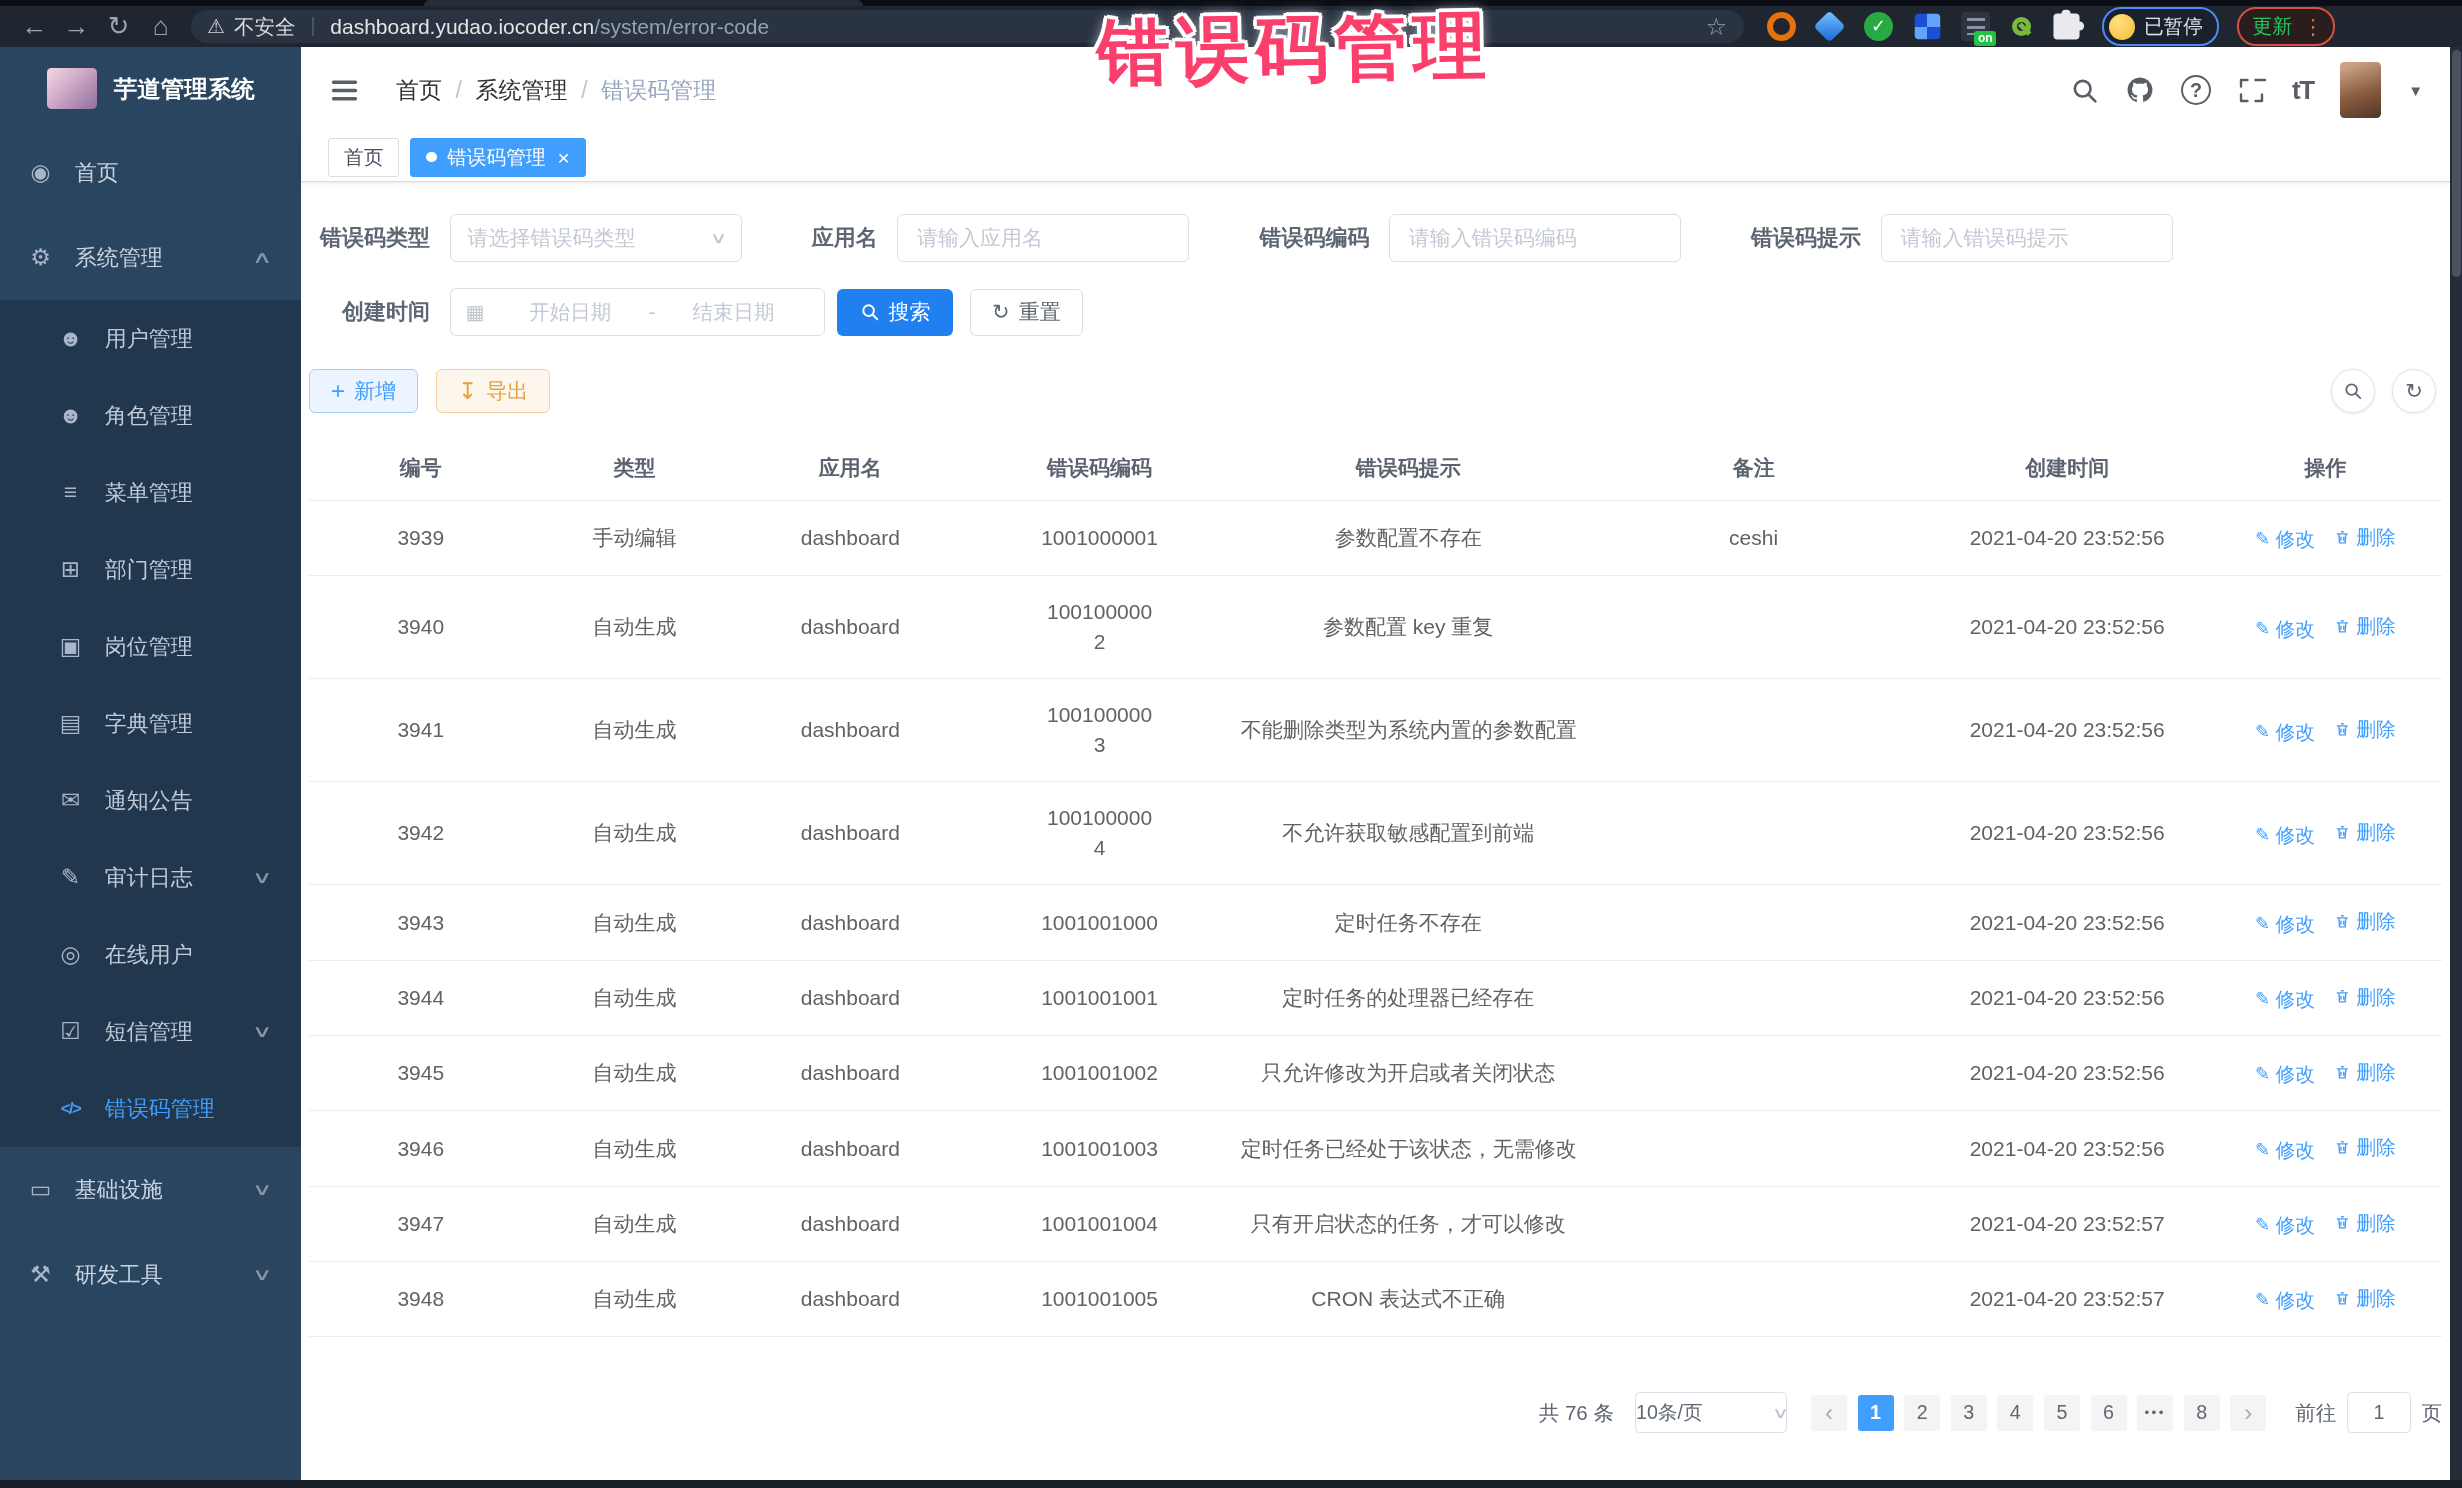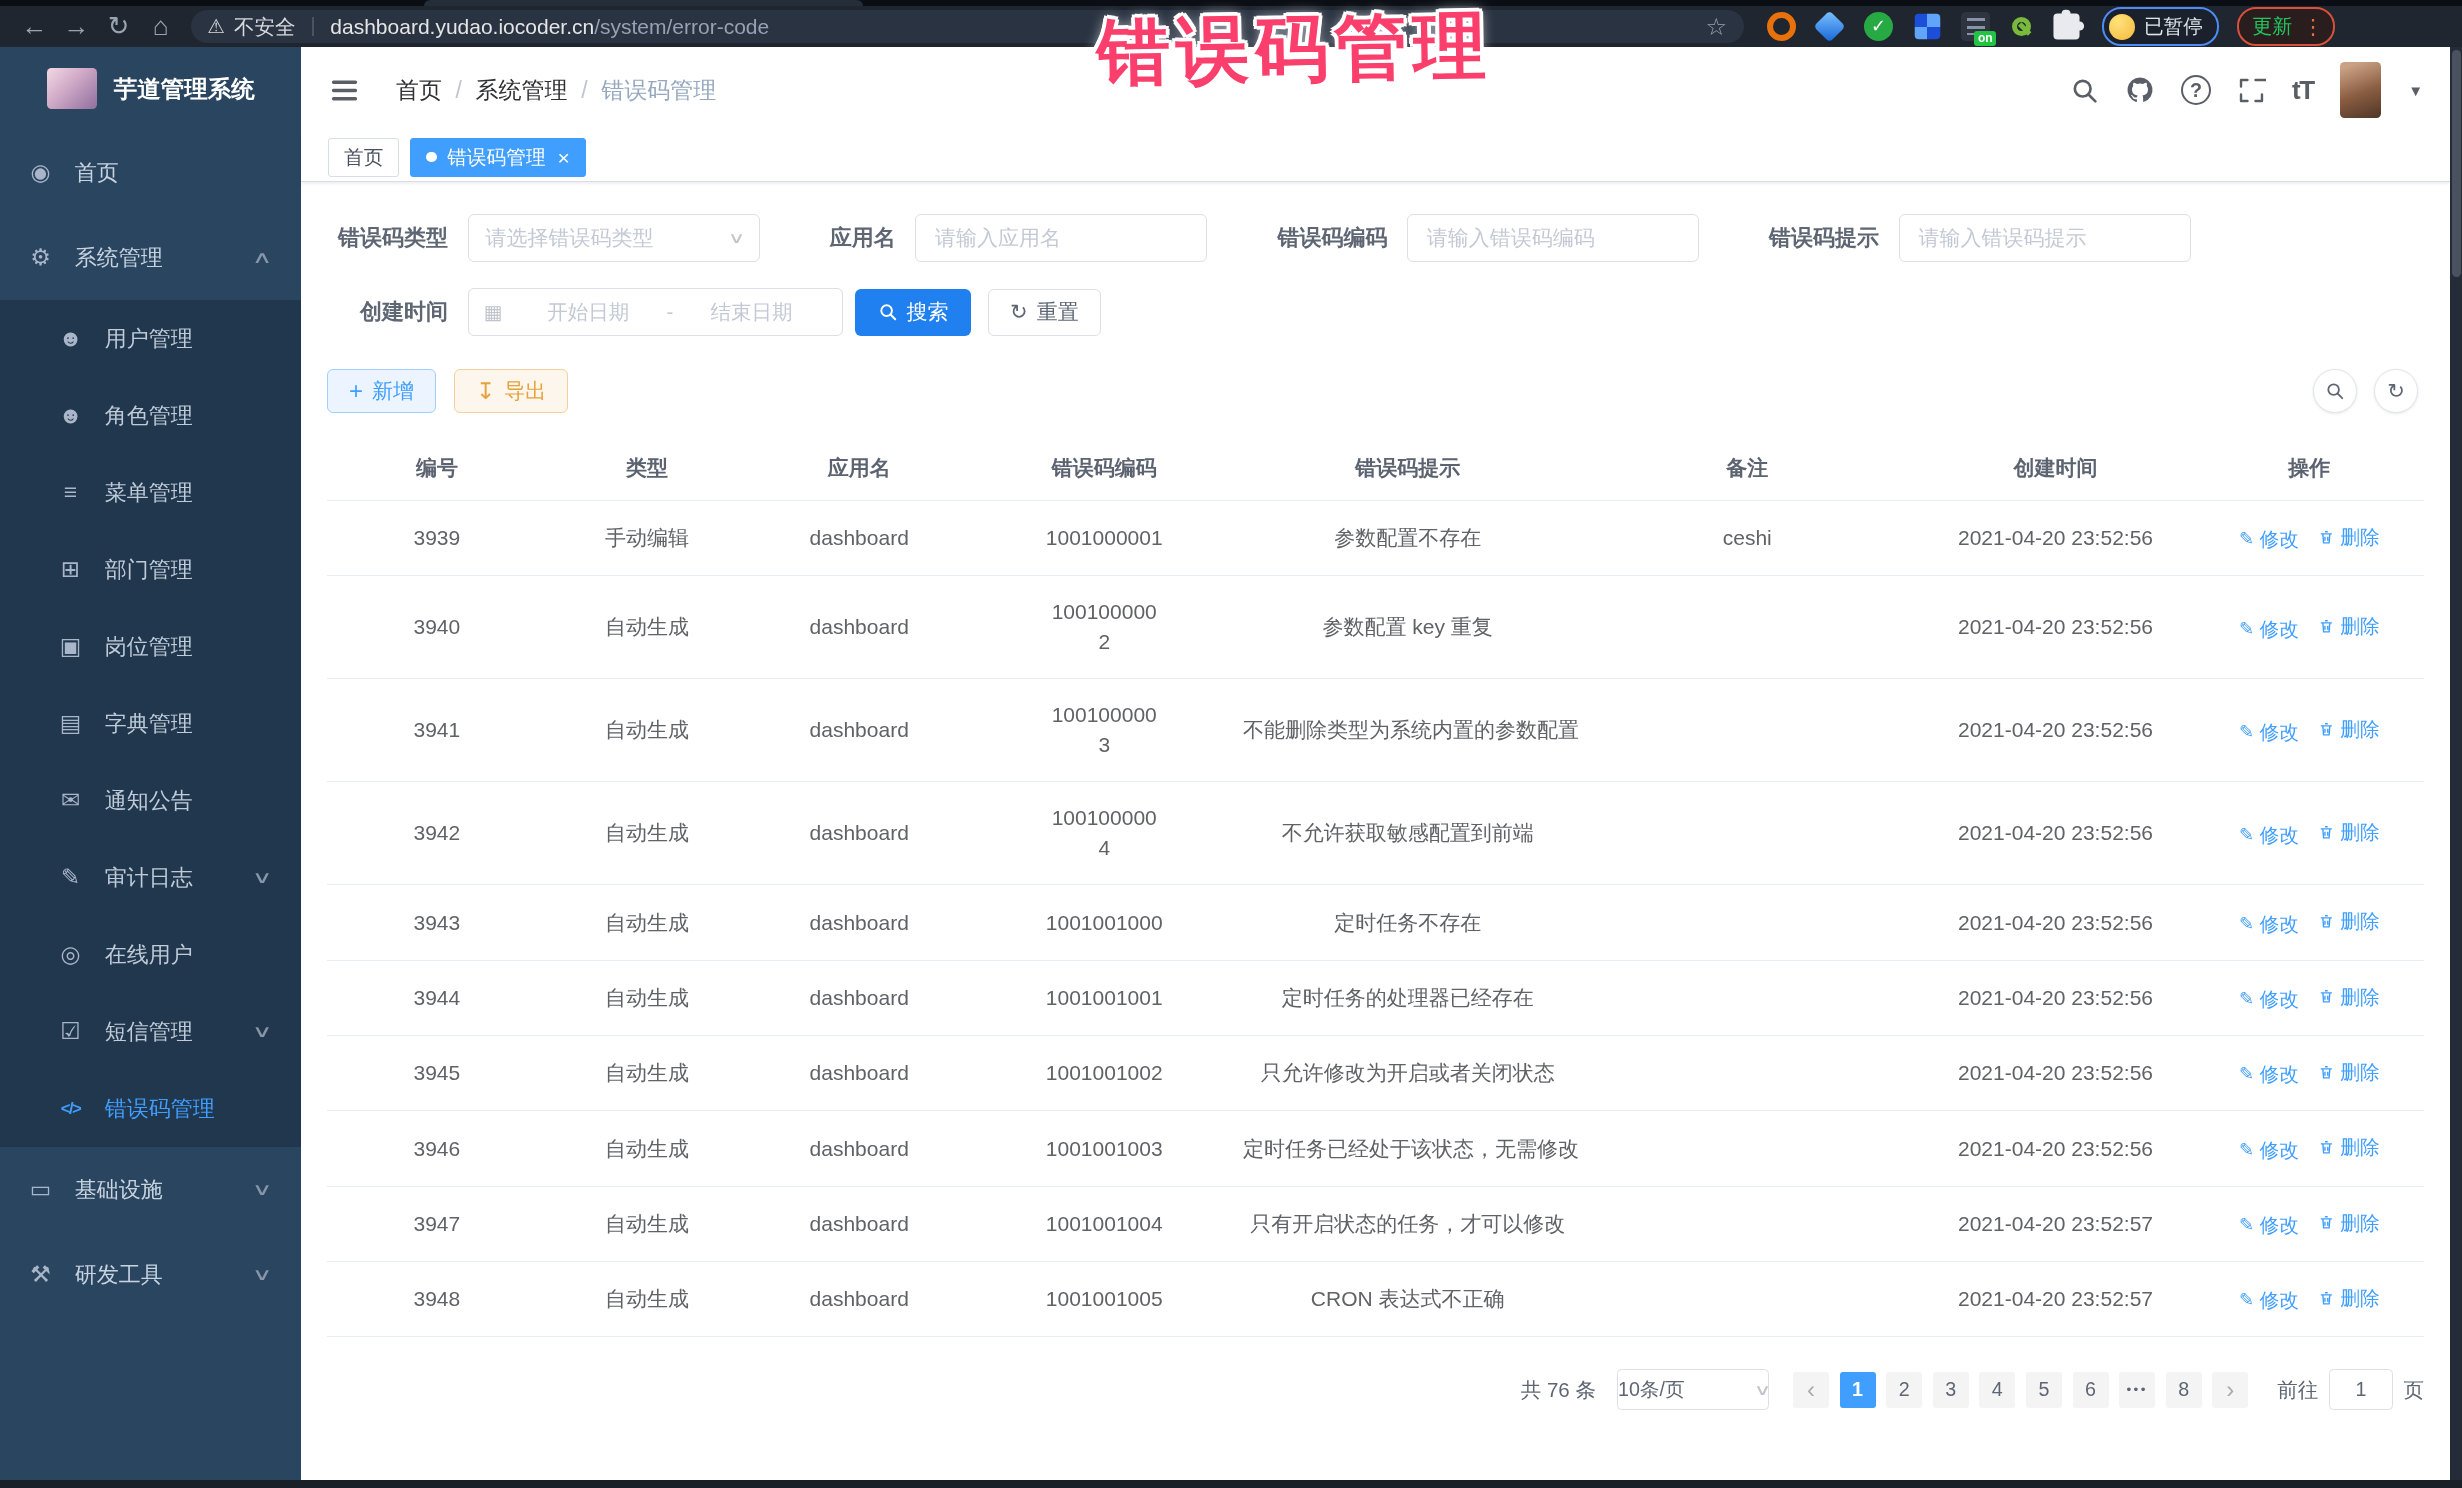--- a/index.html
+++ b/index.html
@@ -82,21 +82,21 @@
   .caret{font-size:15px;color:#5a5e66;margin-left:1.5px;cursor:pointer;}
 
   .tagsbar{height:48px;border-bottom:0.8px solid #d8dce5;box-shadow:0 1.5px 3px rgba(0,0,0,.08);
         display:flex;align-items:center;padding:0 27px;gap:10.6px;flex-shrink:0;}
   .tag{height:39px;display:flex;align-items:center;padding:0 15px;border:0.8px solid #d8dce5;background:#fff;
         color:#495060;font-size:19.7px;border-radius:3px;cursor:pointer;box-sizing:border-box;}
   .tag.active{background:#409eff;border-color:#409eff;color:#fff;}
   .tag-dot{width:10.6px;height:10.6px;border-radius:50%;background:#fff;margin-right:10.6px;}
   .tag-close{margin-left:12px;font-size:21px;line-height:1;}
 
-  .content{flex:1;padding:0 26px;overflow:hidden;}
+  .content{flex:1;padding:0 8px;overflow:hidden;}
 
   
   .filter-row{display:flex;align-items:center;margin-top:32px;}
   .filter-row2{margin-top:26px;}
   .fgroup{display:flex;align-items:center;margin-right:70px;}
   .flabel{font-size:22px;font-weight:700;color:#5f6673;margin-right:19.7px;white-space:nowrap;}
   .flabel.w{min-width:121px;text-align:right;}
   .select,.finput{width:292px;height:48px;border:0.8px solid #dcdfe6;border-radius:6px;box-sizing:border-box;
         display:flex;align-items:center;padding:0 16.7px;font-size:21px;background:#fff;cursor:pointer;}
   .sel-text{color:#c3c9d4;}
@@ -130,21 +130,21 @@
   table.grid{width:100%;border-collapse:collapse;margin-top:23px;table-layout:fixed;}
   .grid th{padding:18px 6px;font-size:21px;font-weight:700;color:#5c6370;border-bottom:0.8px solid #e9edf4;text-align:center;}
   .grid td{padding:21px 6px;font-size:21px;color:#606266;border-bottom:0.8px solid #e9edf4;text-align:center;line-height:30px;}
   td.code{white-space:pre-line;}
   td.nowrap{white-space:nowrap;}
   .op-link{color:#409eff;text-decoration:none;font-size:19.7px;margin:0 6.8px;white-space:nowrap;
         display:inline-flex;align-items:center;gap:5.3px;cursor:pointer;}
   .pencil{font-size:18px;}
 
   
-  .pagination{display:flex;align-items:center;justify-content:flex-end;margin-top:32px;font-size:20.5px;color:#5f6673;}
+  .pagination{display:flex;align-items:center;justify-content:flex-end;margin-top:55px;font-size:20.5px;color:#5f6673;}
   .total{margin-right:21px;white-space:nowrap;}
   .psize{width:152px;height:41px;border:0.8px solid #dcdfe6;border-radius:4.5px;display:flex;align-items:center;
         justify-content:center;gap:12px;color:#5f6673;font-size:19.7px;box-sizing:border-box;cursor:pointer;}
   .pbtn{min-width:36px;height:36px;margin-left:10.6px;background:#f4f4f5;border-radius:3px;display:flex;
         align-items:center;justify-content:center;font-size:19.7px;color:#5f6673;cursor:pointer;padding:0 4.5px;box-sizing:border-box;}
   .pbtn.first{margin-left:24px;}
   .pbtn.chev{color:#a8abb2;font-size:24px;}
   .pbtn.active{background:#409eff;color:#fff;font-weight:700;}
   .pbtn.ellipsis{font-size:13.6px;letter-spacing:2.3px;}
   .goto{display:flex;align-items:center;margin-left:29px;gap:10.6px;}

